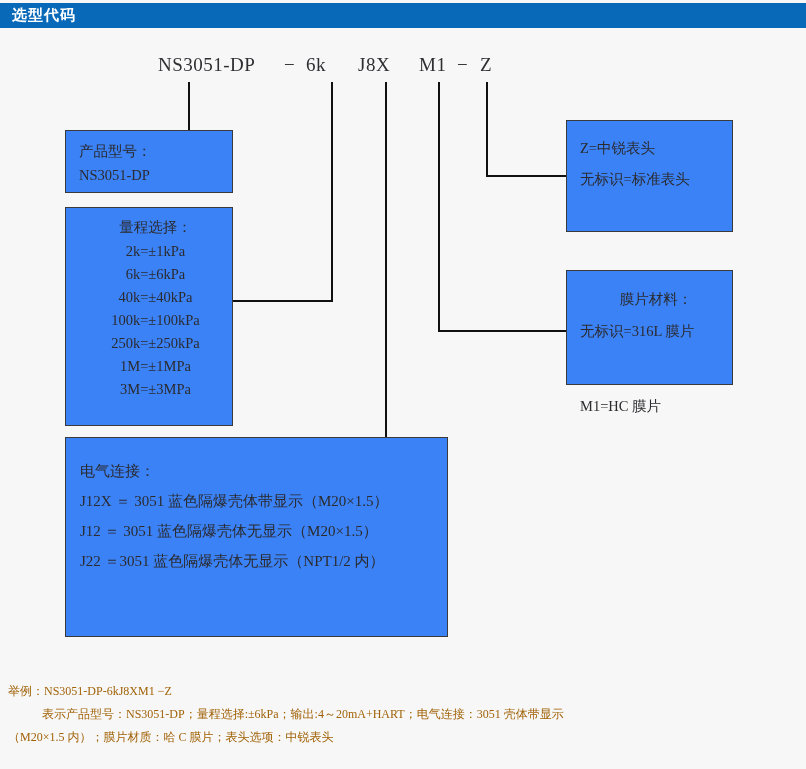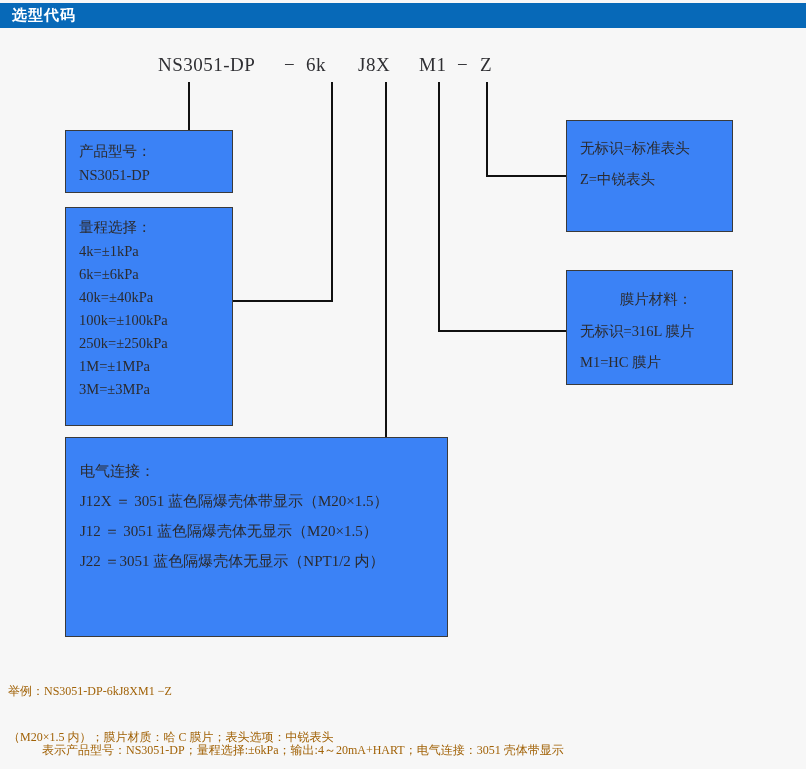--- a/index.html
+++ b/index.html
@@ -104,53 +104,53 @@
   <div class="ln lnh" style="left:486px;top:175px;width:82px;"></div>
 
   <div class="box" style="left:65px;top:130px;width:168px;height:63px;">
     <div class="box-inner">
       <div class="bline head">产品型号：</div>
       <div class="bline">NS3051-DP</div>
     </div>
   </div>
 
   <div class="box" style="left:65px;top:207px;width:168px;height:219px;">
-    <div class="box-inner" style="padding-top:8px;">
+    <div class="box-inner" style="padding-top:8px;text-align:center;">
       <div class="bline head">量程选择：</div>
-      <div class="bline">4k=±1kPa</div>
+      <div class="bline">2k=±1kPa</div>
       <div class="bline">6k=±6kPa</div>
       <div class="bline">40k=±40kPa</div>
       <div class="bline">100k=±100kPa</div>
       <div class="bline">250k=±250kPa</div>
       <div class="bline">1M=±1MPa</div>
       <div class="bline">3M=±3MPa</div>
     </div>
   </div>
 
   <div class="box" style="left:566px;top:120px;width:167px;height:112px;">
     <div class="box-inner" style="padding-top:12px;">
+      <div class="bline" style="line-height:31px;">Z=中锐表头</div>
       <div class="bline" style="line-height:31px;">无标识=标准表头</div>
-      <div class="bline" style="line-height:31px;">Z=中锐表头</div>
     </div>
   </div>
 
   <div class="box" style="left:566px;top:270px;width:167px;height:115px;">
     <div class="box-inner" style="padding-top:13px;">
       <div class="bline head" style="line-height:31px;text-align:center;">膜片材料：</div>
       <div class="bline" style="line-height:31px;">无标识=316L 膜片</div>
-      <div class="bline" style="line-height:31px;">M1=HC 膜片</div>
+      <div class="bline" style="line-height:31px;margin-top:44px;">M1=HC 膜片</div>
     </div>
   </div>
 
   <div class="box" style="left:65px;top:437px;width:383px;height:200px;">
     <div class="box-inner" style="padding:18px 0 0 14px;">
       <div class="bline wide">电气连接：</div>
       <div class="bline wide">J12X ＝ 3051 蓝色隔爆壳体带显示（M20×1.5）</div>
       <div class="bline wide">J12 ＝ 3051 蓝色隔爆壳体无显示（M20×1.5）</div>
       <div class="bline wide">J22 ＝3051 蓝色隔爆壳体无显示（NPT1/2 内）</div>
     </div>
   </div>
 
   <div class="note note-l1">举例：NS3051-DP-6kJ8XM1 −Z</div>
-  <div class="note note-l2" style="left:42px;margin-top:36px;">表示产品型号：NS3051-DP；量程选择:±6kPa；输出:4～20mA+HART；电气连接：3051 壳体带显示</div>
+  <div class="note note-l2" style="left:42px;">表示产品型号：NS3051-DP；量程选择:±6kPa；输出:4～20mA+HART；电气连接：3051 壳体带显示</div>
   <div class="note note-l3">（M20×1.5 内）；膜片材质：哈 C 膜片；表头选项：中锐表头</div>
 
 </div>
 
 </body></html>

